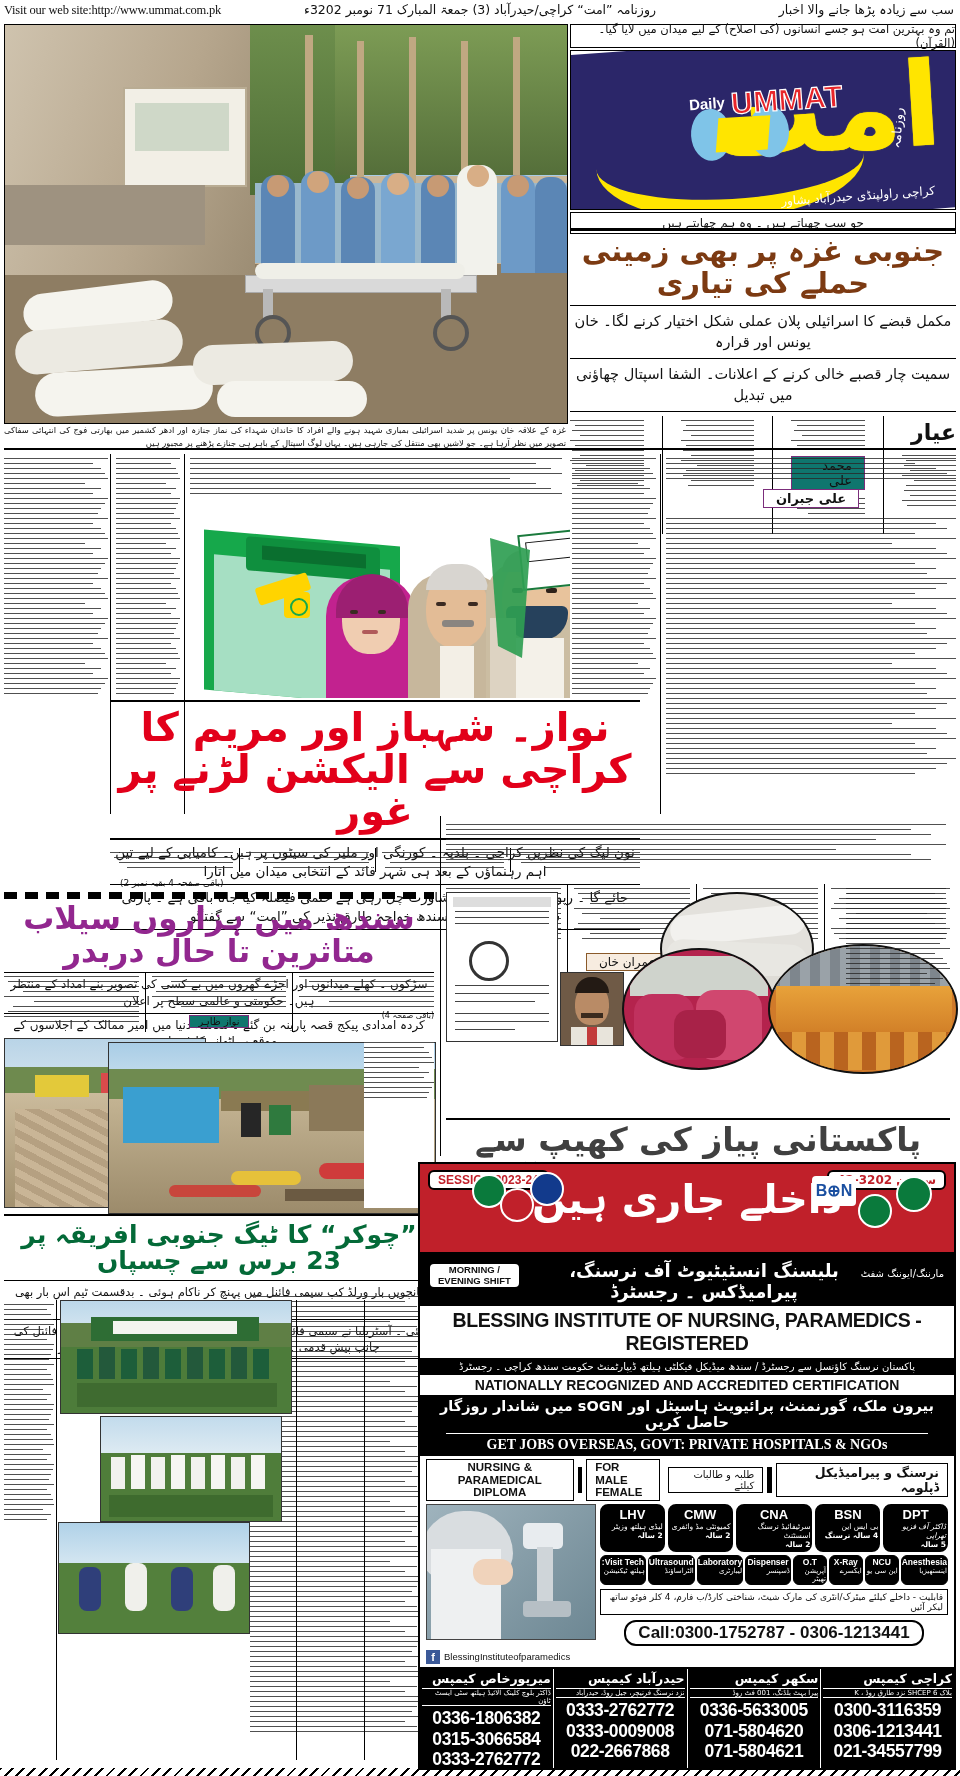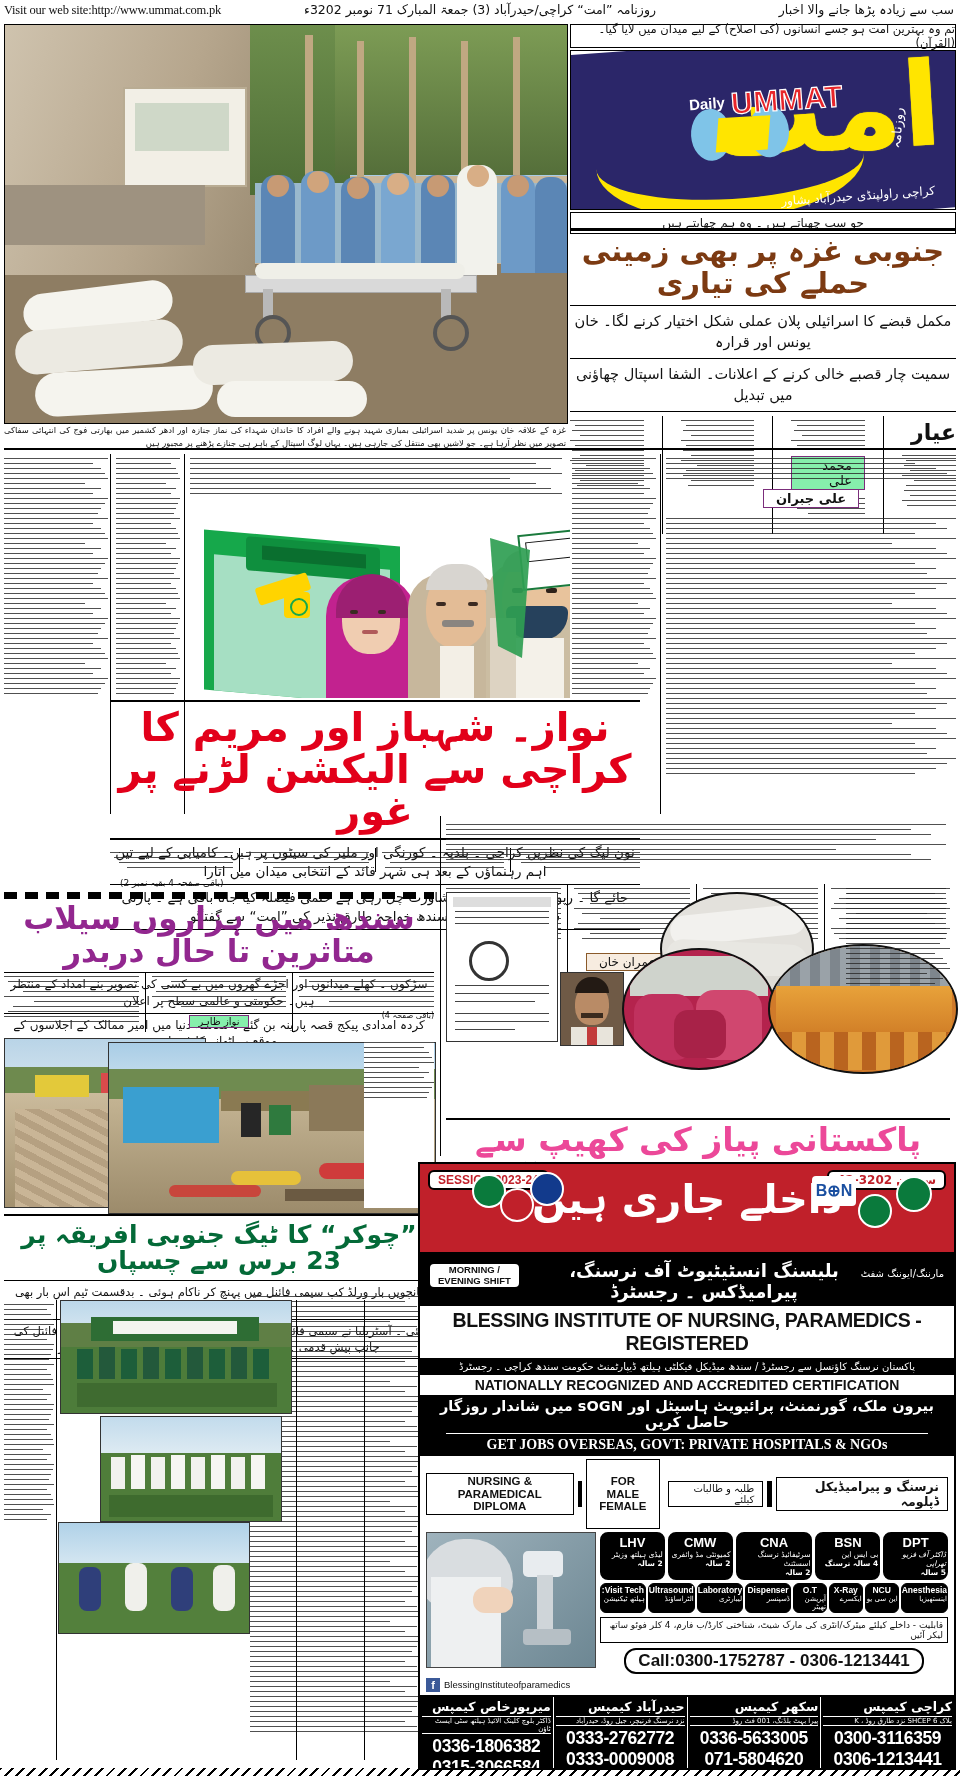--- a/index.html
+++ b/index.html
@@ -64,21 +64,21 @@
   #np-cities{position:absolute;right:20px;bottom:6px;color:#fff;font-size:12px;
       transform:rotate(-4deg);letter-spacing:1px;}
   #motto-bar{border:1px solid #000;height:20px;display:flex;align-items:center;
       justify-content:center;font-size:12px;margin-top:2px;}
 
   
   #lead-head{position:absolute;right:4px;top:228px;width:386px;}
   .h-maroon{color:#7c3a12;font-size:29px;font-weight:bold;line-height:1.12;
       text-align:center;letter-spacing:-1px;}
   .sub-line{font-size:14.5px;line-height:1.45;text-align:center;padding:2px 0;}
-  .byline-box{display:inline-block;background:#86efac;border:1px solid #7b2d7b;
+  .byline-box{display:inline-block;background:#0f766e;border:1px solid #7b2d7b;
       padding:1px 12px;font-size:13px;color:#111;}
 
   
   .body-col{position:absolute;overflow:hidden;}
   .tl{height:1px;background:#2a2a2a;margin:4px 0;opacity:.82;}
   .tl.s1{width:100%}.tl.s2{width:93%}.tl.s3{width:86%}.tl.s4{width:97%}
   .tl.s5{width:78%}.tl.s6{width:90%}
 
   
   .h-red{color:#e2001a;font-weight:bold;text-align:center;line-height:1.05;}
@@ -806,21 +806,21 @@
       <div class="tl s4"></div>
     <div class="tl s1"></div>
       <div class="tl s5"></div>
       <div class="tl s2"></div>
       <div class="tl s3"></div>
   </div>
 
   <div style="position:absolute;left:446px;top:1118px;width:504px;">
     <div class="hrule2" style="margin-bottom:3px;"></div>
     <div class="urdu" style="font-size:33px;font-weight:bold;text-align:center;letter-spacing:-1.5px;line-height:1.05;">
-      <span class="h-blue" style="color:#ec4899;">پاکستانی پیاز کی کھیپ سے</span>
+      <span class="h-blue" style="color:#404040;">پاکستانی پیاز کی کھیپ سے</span>
       <span class="num-red" style="font-size:40px;">14</span>
       <span class="h-blue" style="color:#1b4f9c;">ارب کی منشیات برآمد</span>
     </div>
     <div class="hrule2" style="margin:4px 0 3px;"></div>
     <div class="urdu" style="font-size:12.5px;text-align:center;line-height:1.4;">کنٹینرز ملائیشیا کے ضلع جیر اس کے گودام میں پکڑے گئے۔ چھ افراد زیر حراست۔ کھیپ بھیجنے والے دو ملزمان</div>
     <div class="hrule" style="margin:3px 0;"></div>
     <div class="urdu" style="font-size:12.5px;text-align:center;line-height:1.4;">کراچی سے گرفتار۔ جہاز بھارتی بندرگاہ رکتا ہوا ملائیشیا پہنچا۔ تحقیقات میں اس پہلو پر بھی غور کیا جا رہا ہے</div>
     <div class="hrule" style="margin:3px 0;"></div>
   </div>
 
@@ -1086,22 +1086,22 @@
       <div class="urdu" style="text-align:center;font-size:14.5px;font-weight:bold;">بیرون ملک، گورنمنٹ، پرائیویٹ ہاسپٹل اور NGOs میں شاندار روزگار حاصل کریں</div>
       <div style="height:1px;background:#fff;margin:3px 26px;"></div>
       <div style="text-align:center;font-size:14px;font-weight:bold;font-family:Liberation Serif, serif;">GET JOBS OVERSEAS, GOVT: PRIVATE HOSPITALS &amp; NGOs</div>
     </div>
 
     <div style="display:flex;align-items:center;gap:4px;padding:3px 6px;background:#fff;">
       <div style="border:1.5px solid #000;padding:1px 8px;font-size:11.5px;font-weight:bold;line-height:1.1;
            text-align:center;white-space:pre-line;font-family:'Liberation Sans',sans-serif;">NURSING &amp;
 PARAMEDICAL DIPLOMA</div>
       <div style="width:5px;height:26px;background:#000;"></div>
-      <div style="border:1.5px solid #000;padding:15px 8px;font-size:11.5px;font-weight:bold;line-height:1.1;
-           text-align:center;white-space:pre-line;font-family:'Liberation Sans',sans-serif;">FOR MALE
+      <div style="border:1.5px solid #000;padding:1px 8px;font-size:11.5px;font-weight:bold;line-height:1.1;
+           white-space:pre-line;font-family:'Liberation Sans',sans-serif;">FOR MALE
 FEMALE</div>
       <div style="flex:1"></div>
       <div class="urdu" style="border:1.5px solid #000;padding:1px 8px;font-size:10px;">طلبہ و طالبات کیلئے</div>
       <div style="width:5px;height:26px;background:#000;"></div>
       <div class="urdu" style="border:1.5px solid #000;padding:1px 8px;font-size:12.5px;font-weight:bold;">نرسنگ و پیرامیڈیکل ڈپلومہ</div>
     </div>
 
     <div style="display:flex;gap:4px;padding:0 6px 4px;background:#fff;">
       <div class="photo" style="position:relative;left:auto;top:auto;width:168px;height:134px;border:1px solid #444;">
         <div class="ph" style="left:0;top:0;width:168px;height:134px;background:linear-gradient(135deg,#9fb3bd,#6d8793);"></div>

